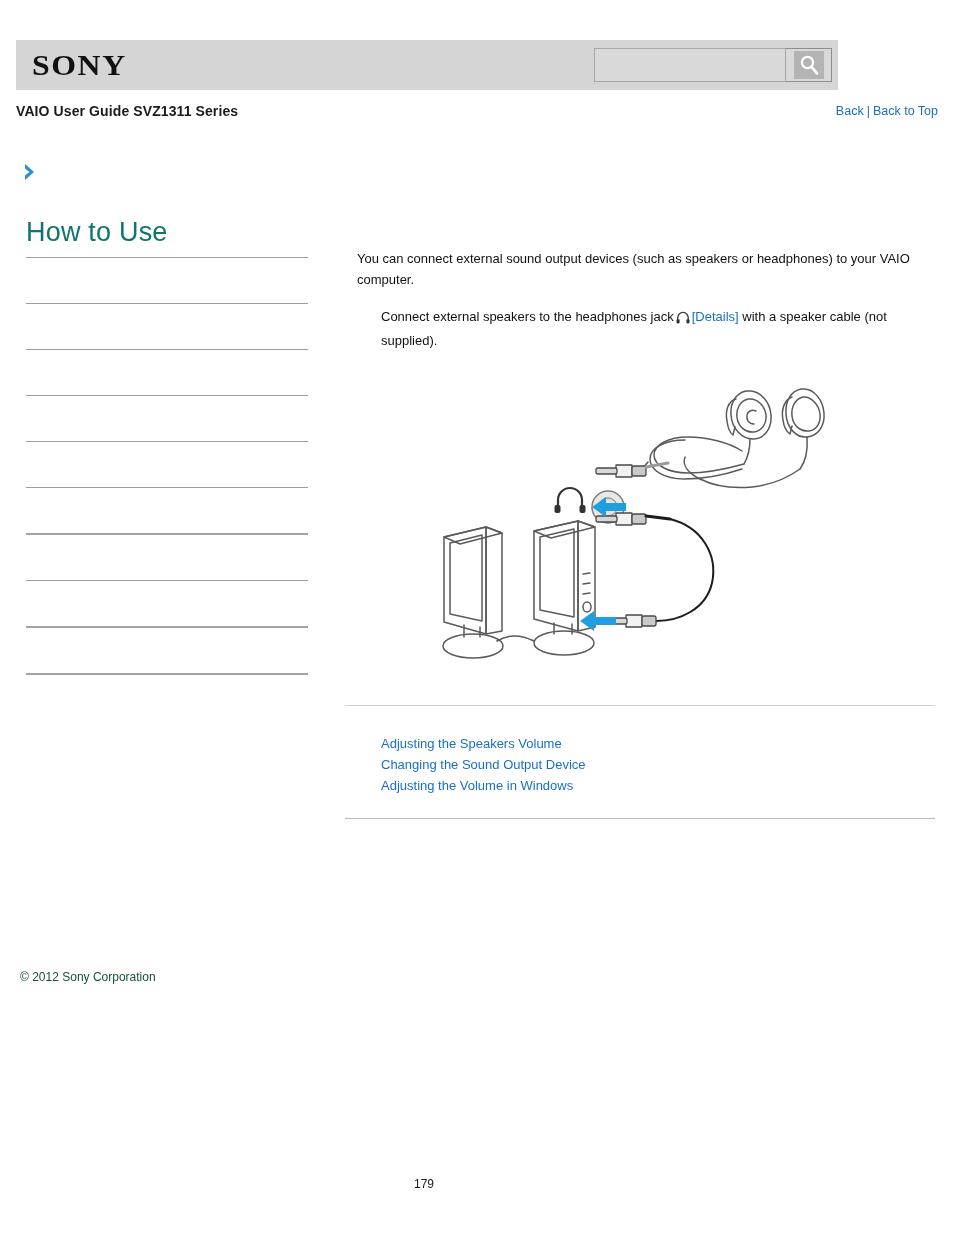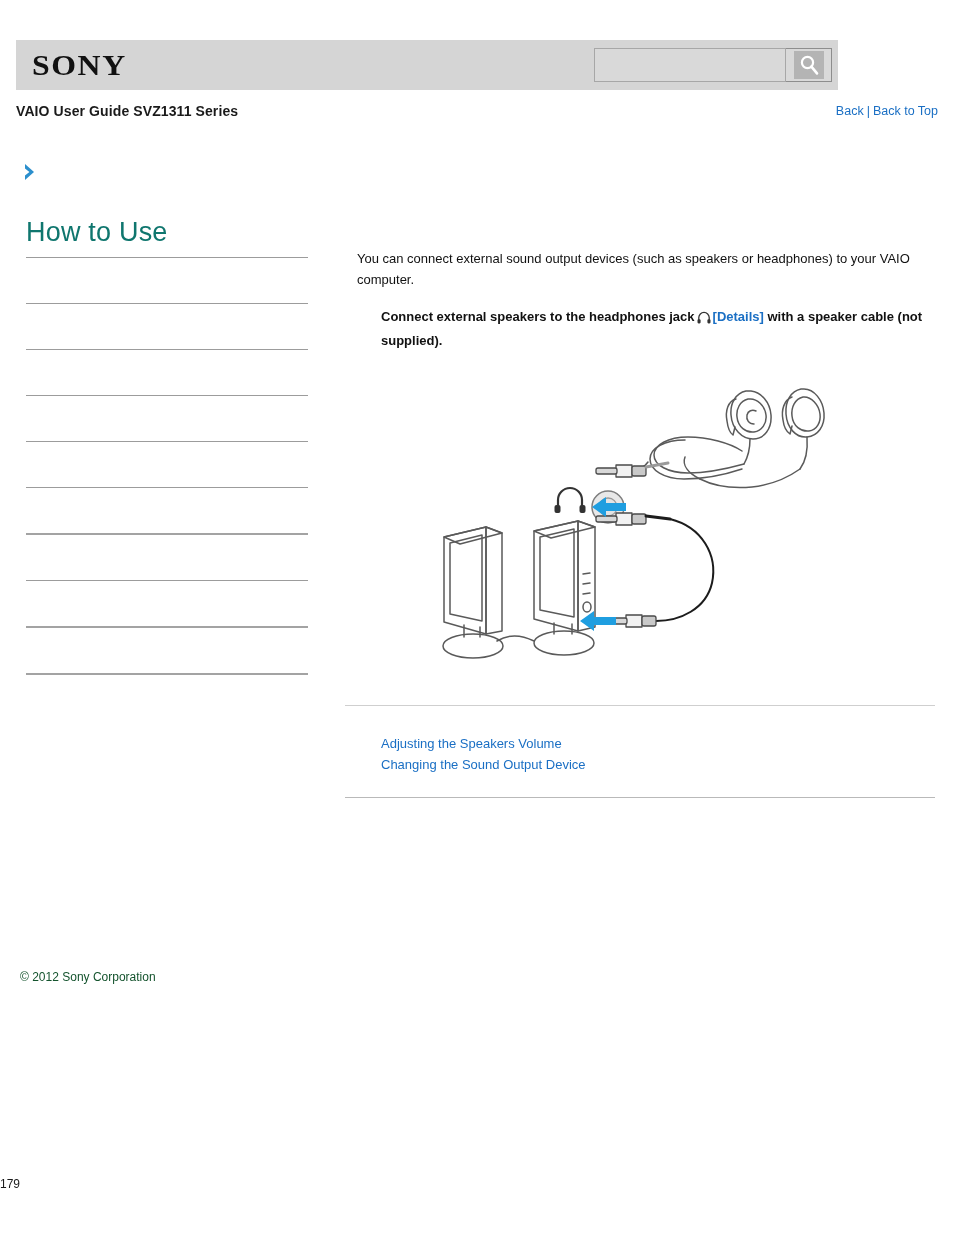--- a/index.html
+++ b/index.html
@@ -167,21 +167,20 @@
     line-height: 21px;
     color: #111111;
     margin: 12px;
   }
   .indent-block {
     margin-top: 16px;
     padding-left: 36px;
     font-size: 13px;
     line-height: 21px;
     color: #111111;
-    font-weight: bold;
   }
   .link {
     color: #1a6fc4;
     text-decoration: none;
     cursor: pointer;
   }
   .hp-inline-icon {
     display: inline-block;
     vertical-align: -3px;
     margin: 0 2px 0 2px;
@@ -249,20 +248,21 @@
     left: 20px;
     top: 970px;
     font-size: 12px;
     color: #14532d;
   }
   .page-number {
     position: absolute;
     left: 0;
     top: 1177px;
     width: 848px;
+    text-align: center;
     font-size: 12px;
     color: #1a1a1a;
   }
 </style>
 </head>
 <body>
 
 <div class="header-bar">
   <div class="sony-logo">SONY</div>
 
@@ -471,20 +471,21 @@
     </svg>
   </div>
 
 
 
   <div class="rel-top-space">
     <div class="rel-rule"></div>
     <div class="rel-links">
       <a>Adjusting the Speakers Volume</a>
       <a>Changing the Sound Output Device</a>
+      <a>Adjusting the Volume in Windows</a>
     </div>
     <div class="rel-rule bottom"></div>
   </div>
 
 </div>
 
 <div class="copyright">© 2012 Sony Corporation</div>
 <div class="page-number">179</div>
 
 </body></html>

